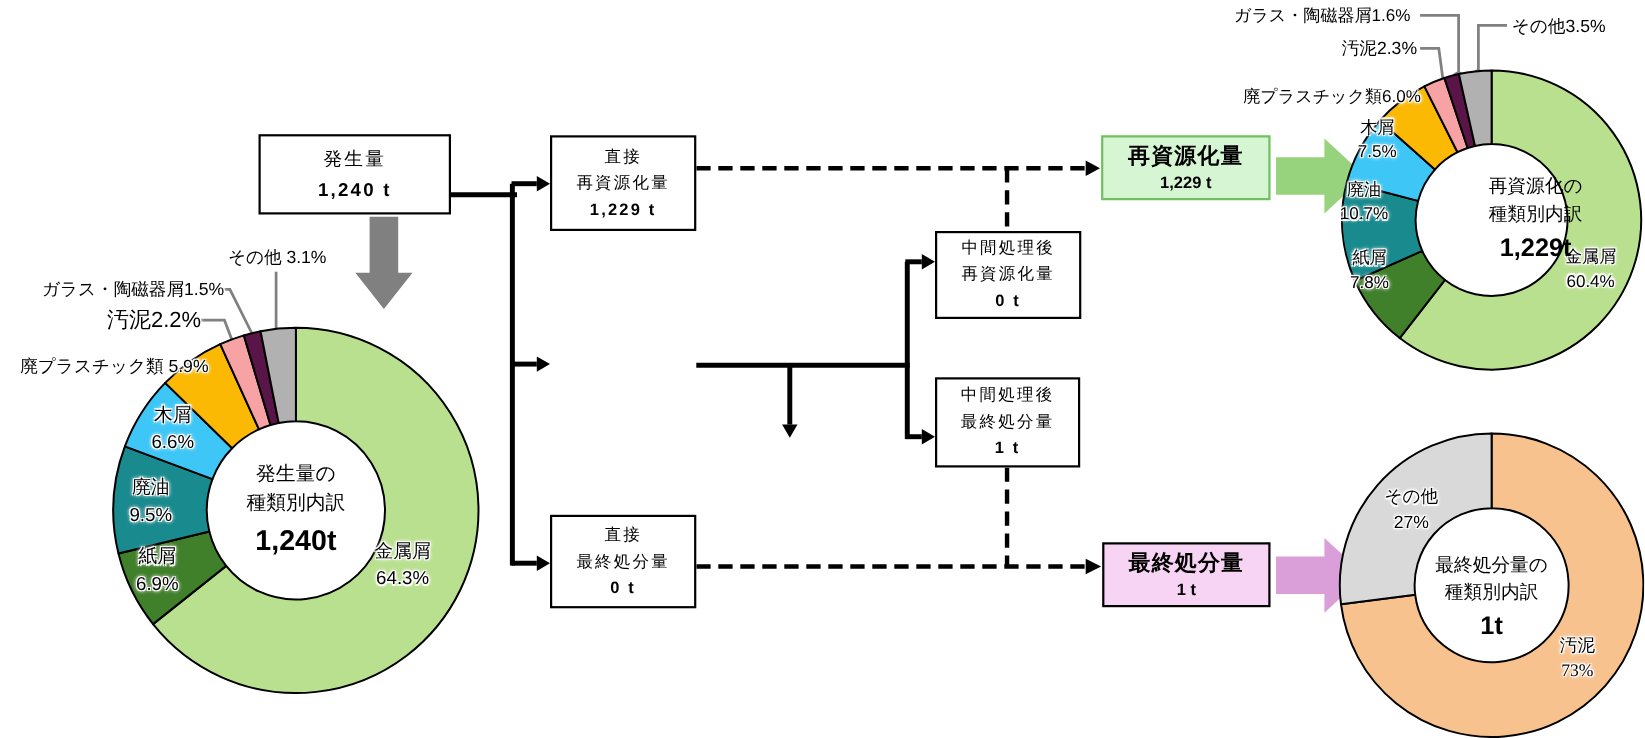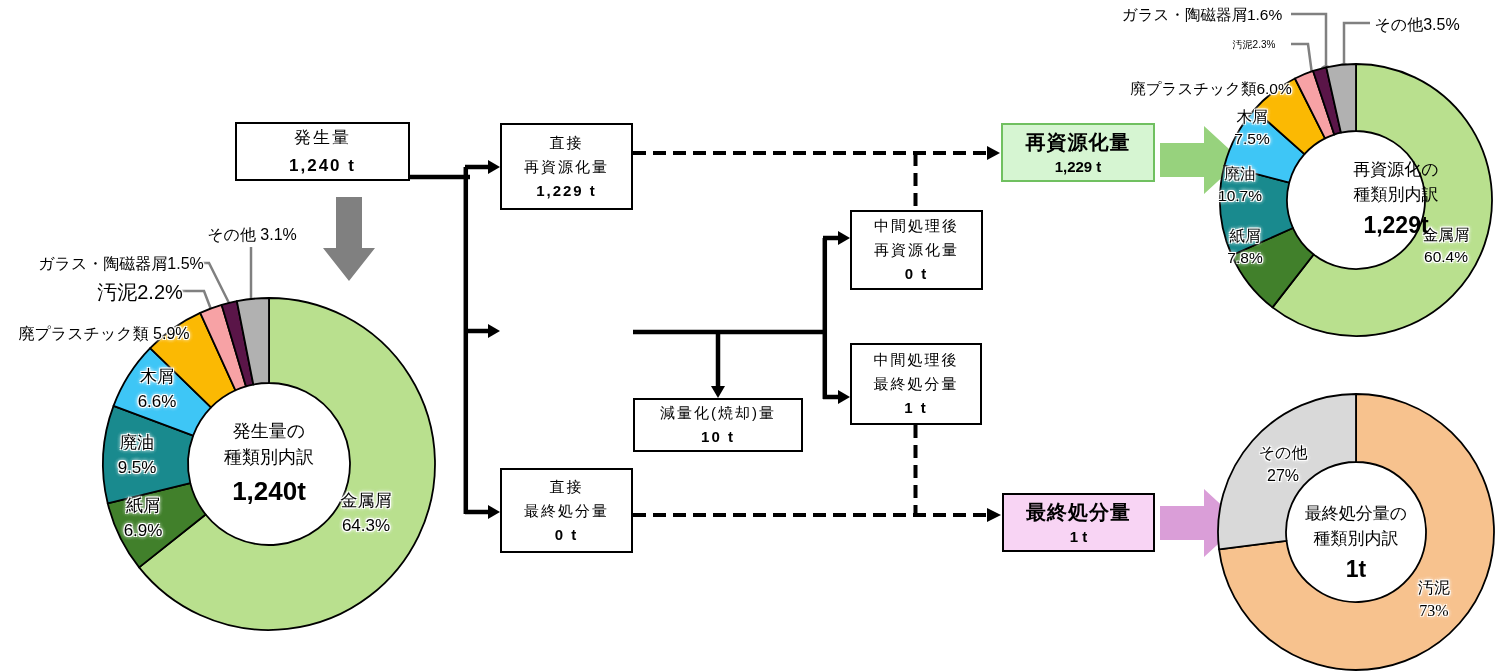--- a/index.html
+++ b/index.html
@@ -84,36 +84,32 @@
     <g fill="#808080" stroke="none">
       <circle cx="213" cy="316" r="6.5"></circle>
       <circle cx="231" cy="309" r="6.5"></circle>
       <circle cx="251" cy="307" r="6.5"></circle>
       <circle cx="1312" cy="77" r="6"></circle>
       <circle cx="1326" cy="71" r="6"></circle>
       <circle cx="1344" cy="69" r="6"></circle>
     </g>
   </svg>
 
-  <div class="flowbox big" style="left:235px;top:122px;width:175px;height:59px;">
+  <div class="flowbox big" style="left:235px;top:122px;width:175px;height:73px;">
     <div>発生量</div>
     <div class="val">1,240 t</div>
   </div>
 
   <div class="flowbox" style="left:500px;top:123px;width:133px;height:87px;">
     <div>直接</div>
     <div>再資源化量</div>
     <div class="val">1,229 t</div>
   </div>
 
 
-  <div class="flowbox" style="left:633px;top:398px;width:170px;height:54px;">
-    <div>減量化(焼却)量</div>
-    <div class="val">10 t</div>
-  </div>
 
   <div class="flowbox" style="left:500px;top:468px;width:133px;height:85px;">
     <div>直接</div>
     <div>最終処分量</div>
     <div class="val">0 t</div>
   </div>
 
   <div class="flowbox" style="left:850px;top:210px;width:133px;height:80px;">
     <div>中間処理後</div>
     <div>再資源化量</div>
@@ -191,21 +187,21 @@
     </div>
     <div class="slice-label" style="left: 1240px; top: 185px; font-size: 15.5px;">
       <div>廃油</div>
       <div>10.7%</div>
     </div>
     <div class="slice-label" style="left: 1252px; top: 128px; font-size: 15.5px;">
       <div>木屑</div>
       <div>7.5%</div>
     </div>
     <div class="slice-label" style="left: 1211px; top: 89px; font-size: 15.5px;">廃プラスチック類6.0%</div>
-    <div class="slice-label" style="left: 1254px; top: 45px; font-size: 10px;">汚泥2.3%</div>
+    <div class="slice-label" style="left: 1254px; top: 45px; font-size: 16px;">汚泥2.3%</div>
     <div class="slice-label" style="left: 1202px; top: 15px; font-size: 15.5px;">ガラス・陶磁器屑1.6%</div>
     <div class="slice-label" style="left: 1417px; top: 25px; font-size: 16px;">その他3.5%</div>
     <div class="donut-center small" style="left: 1356px; top: 200px; margin-left: 40px;">
       <div class="tline">再資源化の</div>
       <div class="tline">種類別内訳</div>
       <div class="total">1,229t</div>
     </div>
     <svg width="282" height="282" style="left: 1215px; top: 391px;">
       <path d="M 141 3 A 138 138 0 1 1 4.088171218602071 158.29598623187402 L 71.55197090798656 149.77332634950133 A 70 70 0 1 0 141 71 Z" fill="#f7c28e" stroke="#000" stroke-width="1.8" stroke-linejoin="round"></path>
       <path d="M 4.088171218602071 158.29598623187402 A 138 138 0 0 1 140.99999999999997 3 L 140.99999999999997 71 A 70 70 0 0 0 71.55197090798656 149.77332634950133 Z" fill="#d9d9d9" stroke="#000" stroke-width="1.8" stroke-linejoin="round"></path>

